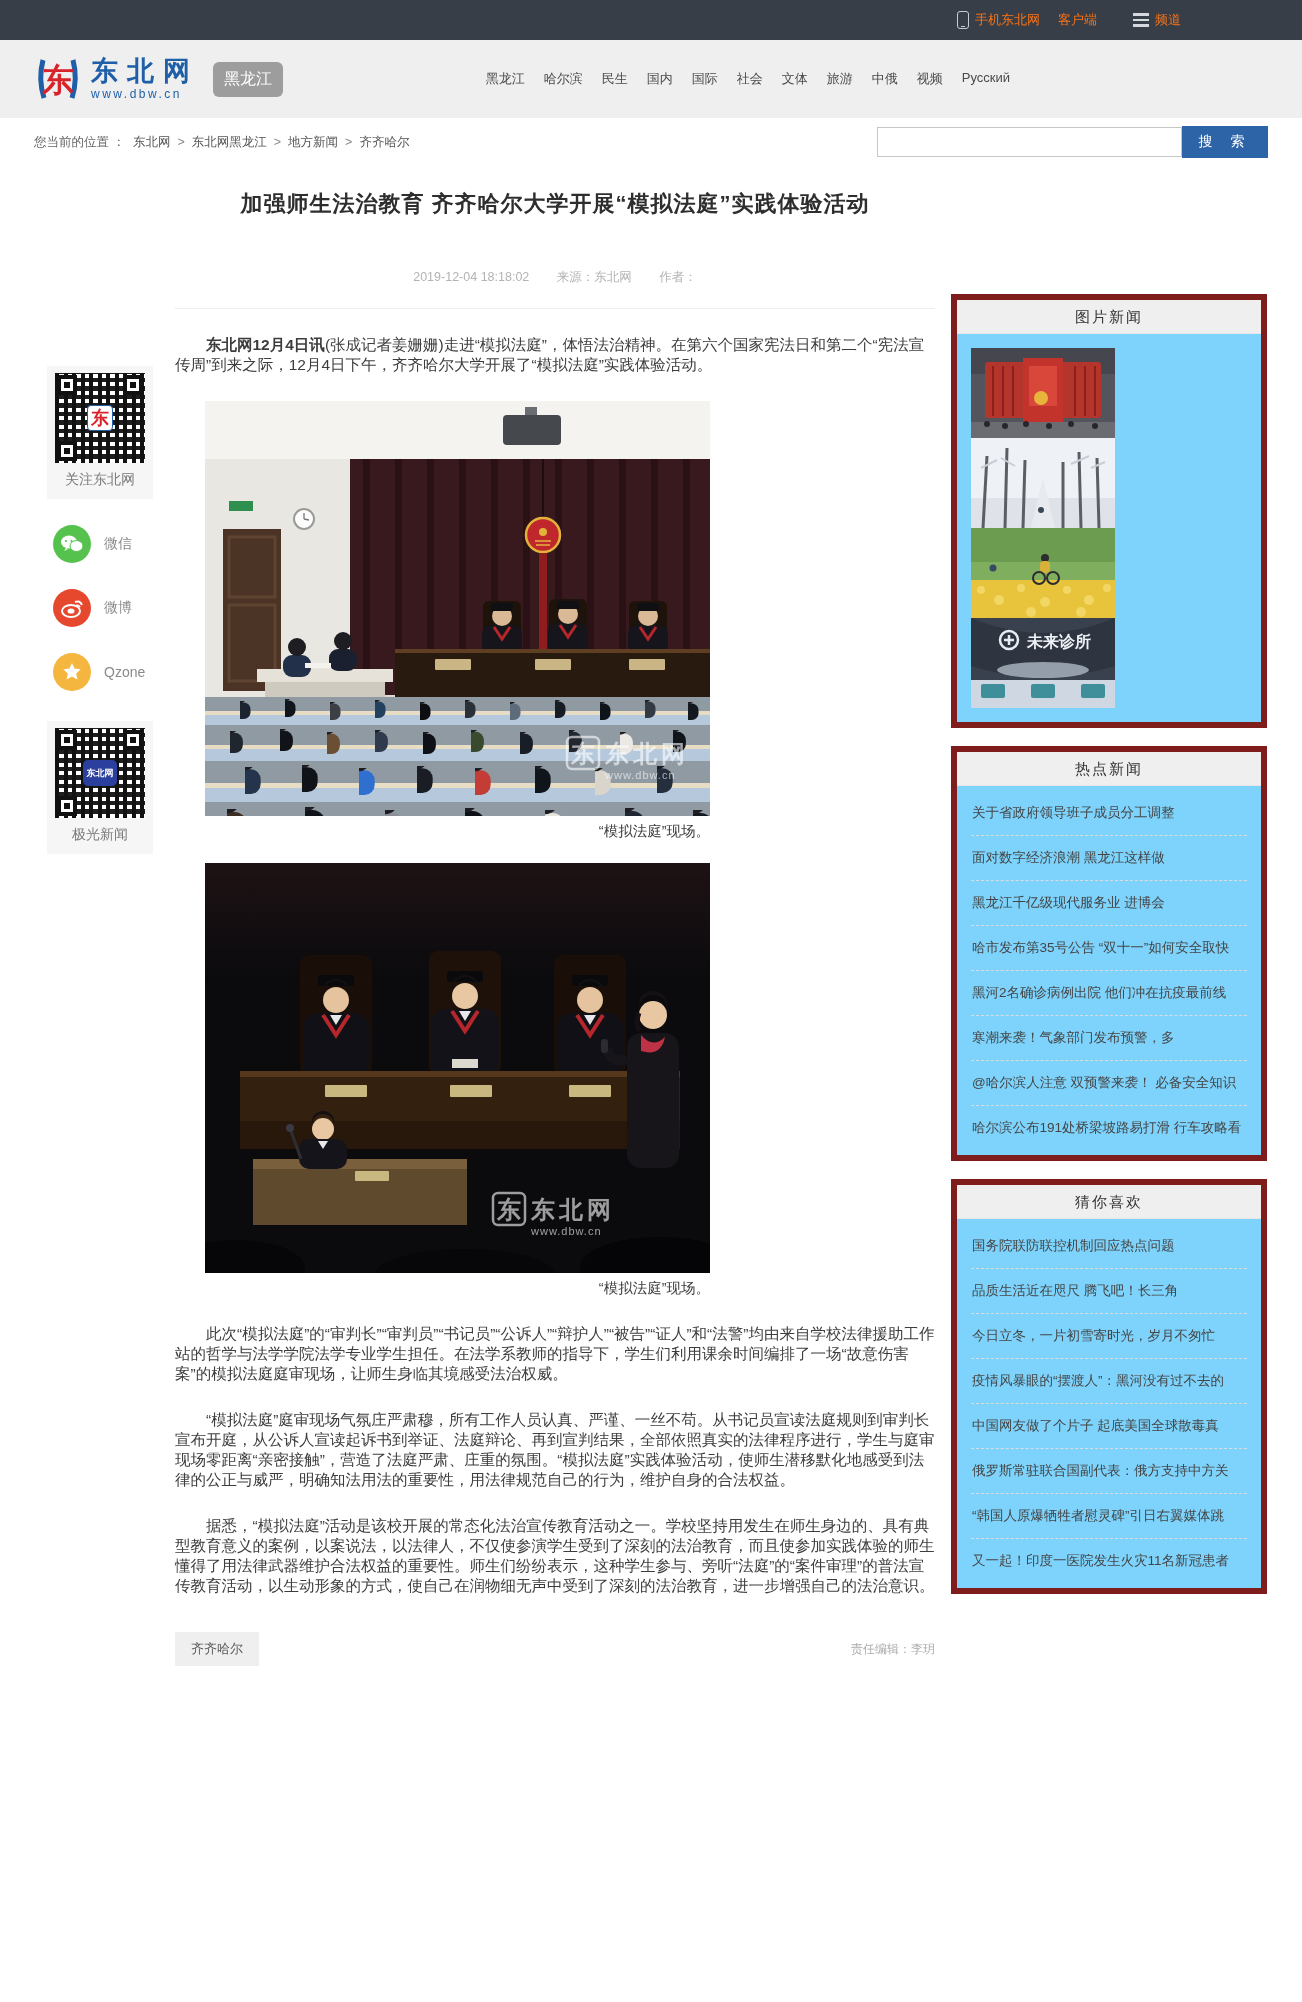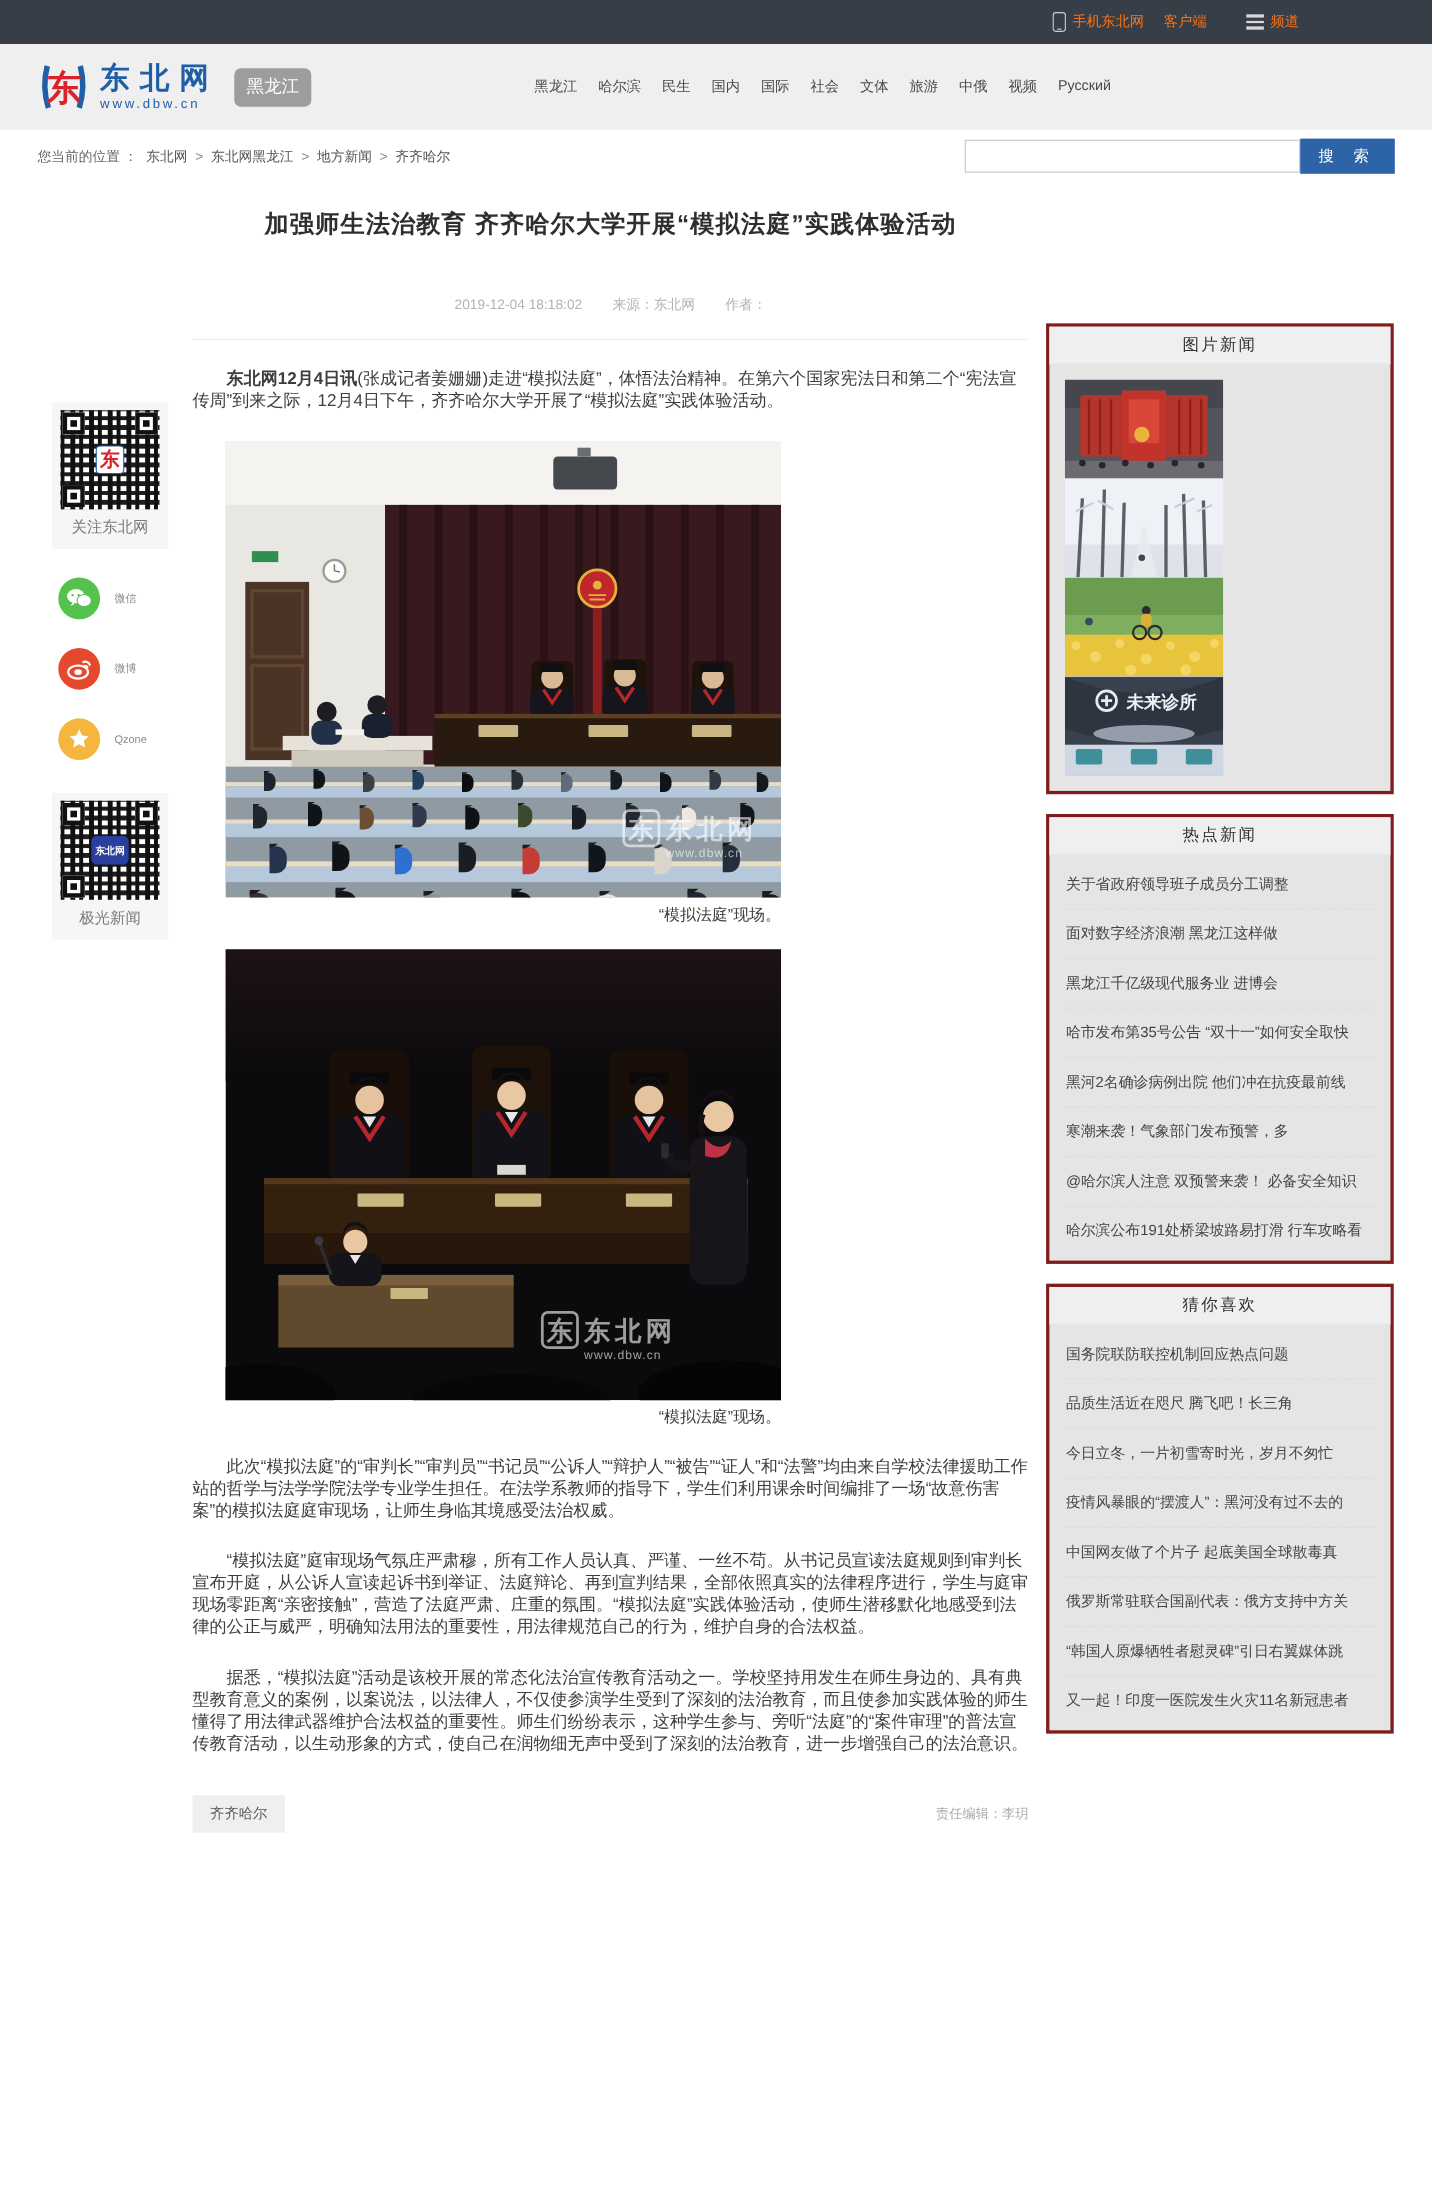--- a/index.html
+++ b/index.html
@@ -72,26 +72,26 @@
   .qr .fp.tl { top:2px; left:2px; } .qr .fp.tr { top:2px; right:2px; } .qr .fp.bl { bottom:2px; left:2px; }
   .qr-badge { position:absolute; left:50%; top:50%; transform:translate(-50%,-50%); }
   .qr-badge.red { width:26px; height:26px; background:#fff; border:1px solid #1f5fa8; border-radius:4px;
                   color:#d9232a; font-weight:bold; font-size:18px; line-height:24px; text-align:center; }
   .qr-badge.blue { min-width:34px; height:26px; background:#2b3f9e; border-radius:5px; color:#fff;
                    font-size:9px; font-weight:bold; line-height:26px; text-align:center; padding:0 3px; }
   .qr-label { margin-top:8px; font-size:14px; color:#7a7a7a; }
   .soc-row { display:flex; align-items:center; gap:13px; margin:26px 0 0 6px; cursor:pointer; }
   .soc-ico { width:38px; height:38px; border-radius:50%; display:flex; align-items:center; justify-content:center; }
   .soc-ico.wechat { background:#55c24e; } .soc-ico.weibo { background:#e6482e; } .soc-ico.qzone { background:#f5b63f; }
-  .soc-label { font-size:10px; color:#8a8a8a; }
+  .soc-label { font-size:14px; color:#8a8a8a; }
   .qr-box.second { margin-top:30px; }
 
   
   .sidebar { width:316px; padding-top:116px; display:flex; flex-direction:column; gap:18px; }
-  .sbox { border:3px solid #7f1d1d; background:#e5e5e5; }
+  .sbox { border:6px solid #7f1d1d; background:#7dd3fc; }
   .sbox-header { background:#efefef; height:34px; line-height:34px; text-align:center; font-size:15px; color:#333;
                  border-bottom:1px solid #e7e7e7; letter-spacing:2px; }
   .thumb-grid { display:grid; grid-template-columns:1fr; padding:14px; }
   .thumb { height:90px; overflow:hidden; cursor:pointer; position:relative; }
   .sb-list { list-style:none; margin:0; padding:5px 14px; }
   .sb-list li { padding:13px 1px; border-bottom:1px dashed #dcdcdc; font-size:13.5px; color:#454545;
                 white-space:nowrap; overflow:hidden; cursor:pointer; }
   .sb-list li:last-child { border-bottom:none; }
 </style>
 </head>

